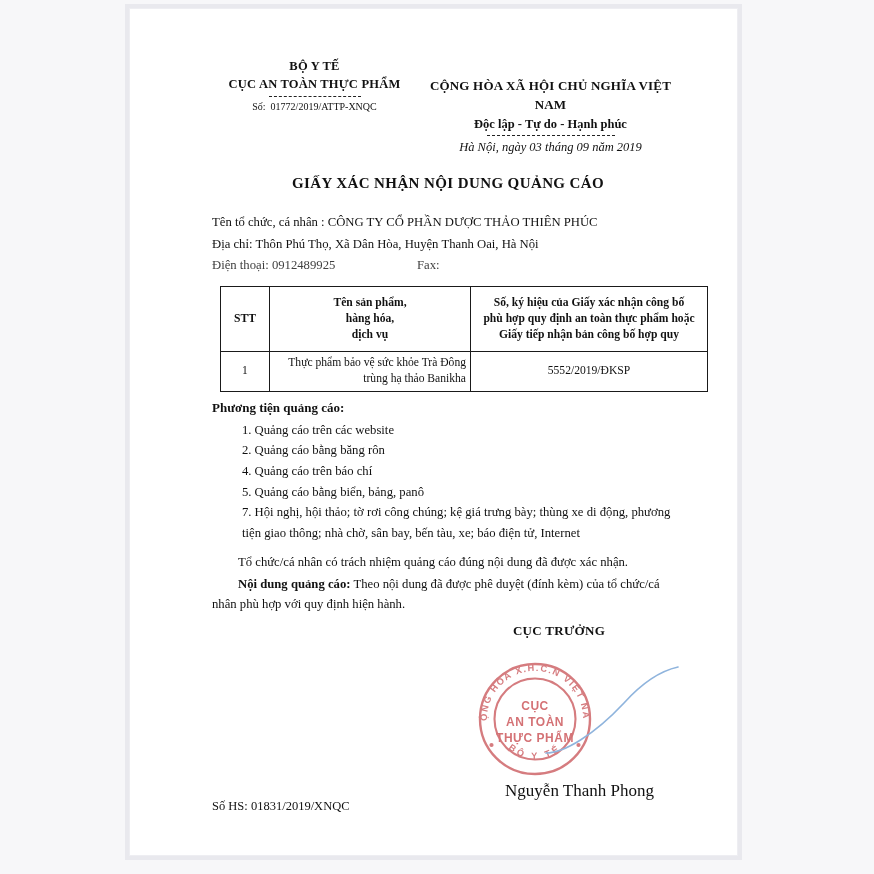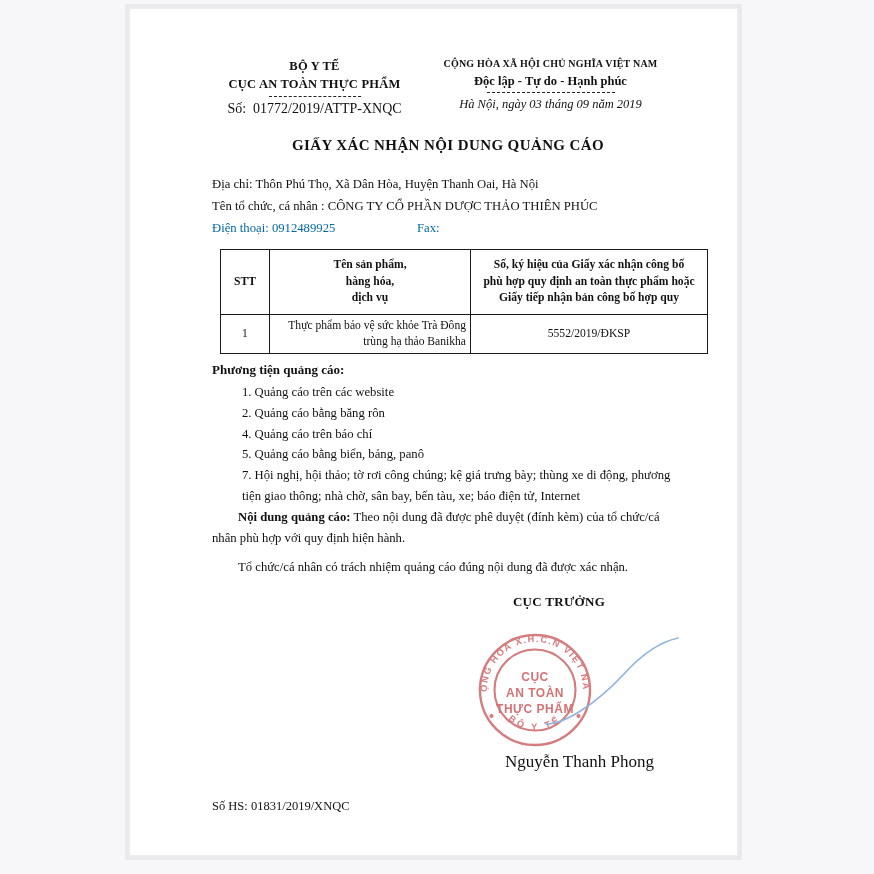--- a/index.html
+++ b/index.html
@@ -54,37 +54,38 @@
     text-align: center;
   }
   .ministry, .republic {
     font-weight: bold;
     font-size: 12.5px;
     letter-spacing: .2px;
     line-height: 1.45;
     color: #111;
   }
   .republic {
-    font-size: 10px;
+    font-size: 13px;
+    margin-top: 20px;
   }
   .motto {
     font-weight: bold;
     font-size: 12.5px;
     margin-top: 2px;
     color: #111;
   }
   .rule {
     margin: 3px auto 4px;
     border-bottom: 1.6px dashed #222;
     height: 0;
   }
   .rule.left  { width: 92px; }
   .rule.right { width: 128px; }
   .docnum {
-    font-size: 14px;
+    font-size: 10px;
     color: #111;
     white-space: pre;
   }
   .place-date {
     font-size: 12.5px;
     font-style: italic;
     color: #111;
   }
 
   
@@ -100,21 +101,21 @@
   
   .org-line {
     font-size: 12.7px;
     line-height: 1.72;
     color: #111;
   }
   .org-row {
     display: flex;
     font-size: 12.7px;
     line-height: 1.72;
-    color: #0369a1;
+    color: #404040;
   }
   .org-row .phone { width: 205px; }
 
   
   table.cert {
     border-collapse: collapse;
     width: 462px;
     margin: 9px 0 0 8px;
     table-layout: fixed;
   }
@@ -167,21 +168,21 @@
     line-height: 1.63;
     color: #111;
     margin-top: 1px;
   }
   .para .lead { font-weight: bold; }
   .para.indent { text-indent: 26px; }
   .para.closing { text-indent: 26px; margin-top: 8px; }
 
   
   .sign-wrap {
-    margin-top: 16px;
+    margin-top: 8px;
     position: relative;
     height: 190px;
   }
   .sign-title {
     position: absolute;
     left: 252px;
     top: 0;
     width: 190px;
     text-align: center;
     font-weight: bold;
@@ -244,22 +245,22 @@
         <div class="republic">CỘNG HÒA XÃ HỘI CHỦ NGHĨA VIỆT NAM</div>
         <div class="motto">Độc lập - Tự do - Hạnh phúc</div>
         <div class="rule right"></div>
         <div class="place-date">Hà Nội, ngày 03 tháng 09 năm 2019</div>
       </div>
     </div>
 
     <div class="title">GIẤY XÁC NHẬN NỘI DUNG QUẢNG CÁO</div>
 
     <div>
+      <div class="org-line">Tên tổ chức, cá nhân : CÔNG TY CỔ PHẦN DƯỢC THẢO THIÊN PHÚC</div>
       <div class="org-line">Địa chỉ: Thôn Phú Thọ, Xã Dân Hòa, Huyện Thanh Oai, Hà Nội</div>
-      <div class="org-line">Tên tổ chức, cá nhân : CÔNG TY CỔ PHẦN DƯỢC THẢO THIÊN PHÚC</div>
       <div class="org-row">
         <span class="phone">Điện thoại: 0912489925</span>
         <span>Fax:</span>
       </div>
     </div>
 
     <table class="cert">
       <thead>
         <tr>
           <td class="c-stt">STT</td>
@@ -286,22 +287,22 @@
 
     <div class="section-head">Phương tiện quảng cáo:</div>
     <ol class="media">
       <li><span class="num">1.</span><span>Quảng cáo trên các website</span></li>
       <li><span class="num">2.</span><span>Quảng cáo bằng băng rôn</span></li>
       <li><span class="num">4.</span><span>Quảng cáo trên báo chí</span></li>
       <li><span class="num">5.</span><span>Quảng cáo bằng biển, bảng, panô</span></li>
       <li><span class="num">7.</span><span>Hội nghị, hội thảo; tờ rơi công chúng; kệ giá trưng bày; thùng xe di động, phương tiện giao thông; nhà chờ, sân bay, bến tàu, xe; báo điện tử, Internet</span></li>
     </ol>
 
+    <div class="para closing">Tổ chức/cá nhân có trách nhiệm quảng cáo đúng nội dung đã được xác nhận.</div>
     <div class="para indent"><span class="lead">Nội dung quảng cáo:</span><span> Theo nội dung đã được phê duyệt (đính kèm) của tổ chức/cá nhân phù hợp với quy định hiện hành.</span></div>
-    <div class="para closing">Tổ chức/cá nhân có trách nhiệm quảng cáo đúng nội dung đã được xác nhận.</div>
 
     <div class="sign-wrap">
       <div class="sign-title">CỤC TRƯỞNG</div>
 
       <div class="seal">
         <svg viewBox="0 0 124 124" width="124" height="124" aria-hidden="true">
           <defs>
             <path id="arcTop" d="M 14,62 A 48,48 0 0 1 110,62" fill="none"></path>
             <path id="arcBot" d="M 22,62 A 40,40 0 0 0 102,62" fill="none"></path>
           </defs>

